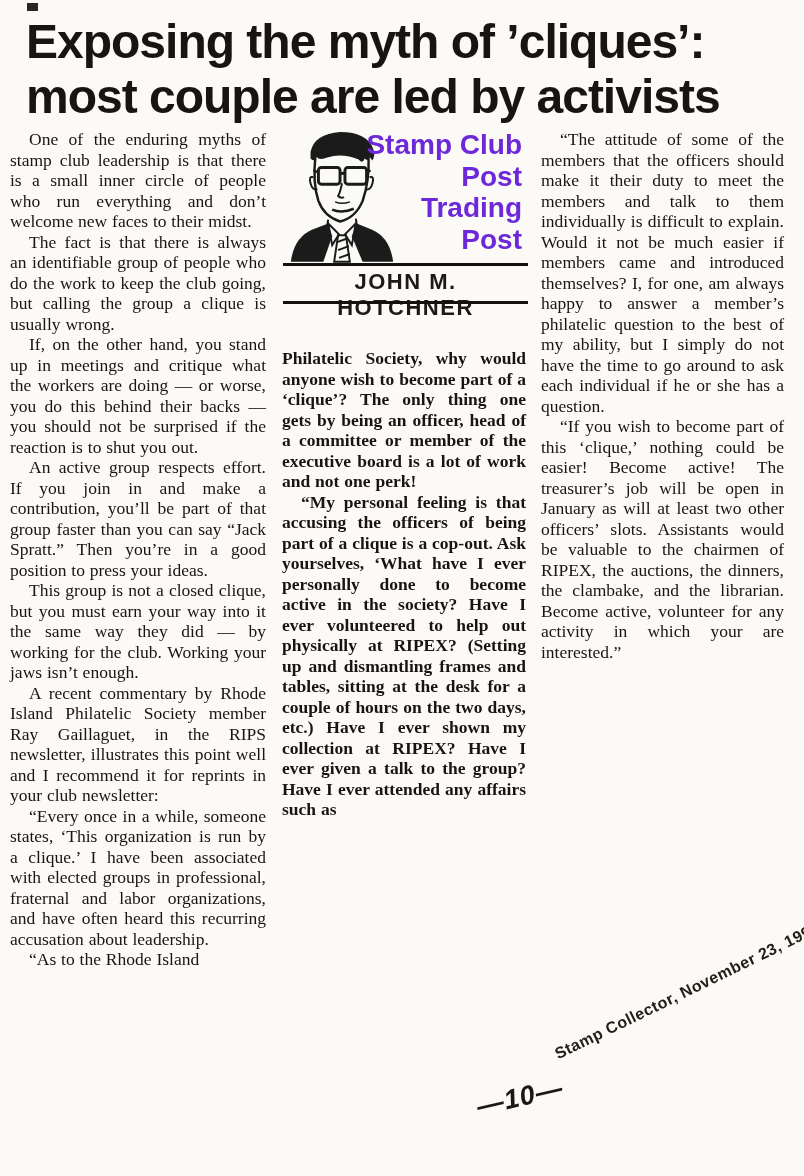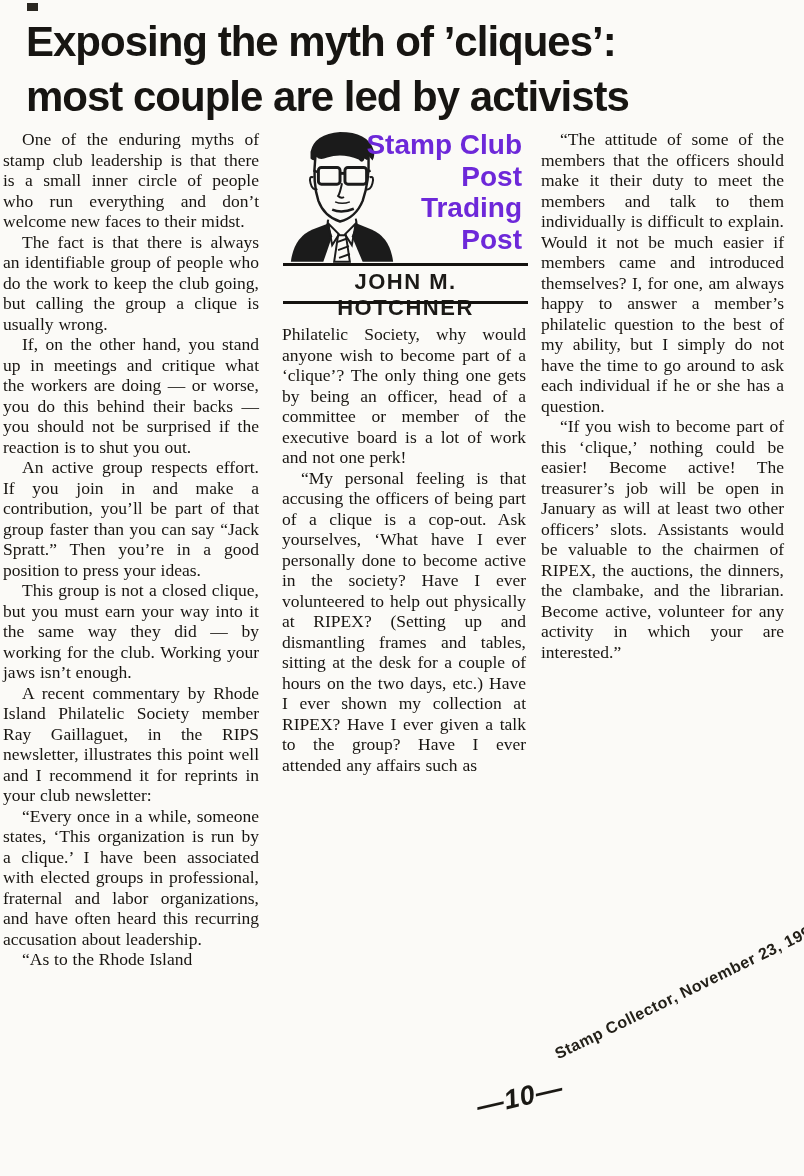--- a/index.html
+++ b/index.html
@@ -5,33 +5,33 @@
   html,body{margin:0;padding:0;background:#ffffff;}
   .page{
     position:relative;width:804px;height:1176px;overflow:hidden;
     background:#fbfaf7;color:#1b1916;
     font-family:"Liberation Serif", serif;
   }
   
   .headline{
     position:absolute;left:26px;top:14px;width:770px;
     font-family:"Liberation Sans", sans-serif;font-weight:700;
-    font-size:42px;line-height:55px;letter-spacing:-1px;color:#171512;
+    font-size:48px;line-height:55px;letter-spacing:-1px;color:#171512;
     white-space:nowrap;
   }
   
   .col{
     position:absolute;text-align:justify;
     font-size:17.5px;line-height:20.5px;color:#181511;
     hyphens:auto;-webkit-hyphens:auto;word-spacing:0.5px;
   }
   .col p{margin:0;text-indent:19px;}
   .col p.cont{text-indent:0;}
-  .col1{left:3px;top:129px;width:256px;}
-  .col2{left:282px;top:324px;width:244px;}
+  .col1{left:10px;top:129px;width:256px;}
+  .col2{left:282px;top:348px;width:244px;font-weight:bold;}
   .col3{left:541px;top:129px;width:243px;}
   
   .masthead-portrait{position:absolute;left:283px;top:125px;width:118px;height:138px;}
   .masthead-title{
     position:absolute;left:283px;top:129px;width:239px;text-align:right;
     font-family:"Liberation Sans", sans-serif;font-weight:700;
     font-size:28px;line-height:31.5px;color:#6d28d9;letter-spacing:0px;
   }
   .masthead-rule{position:absolute;left:283px;width:245px;height:3px;background:#14120f;}
   .rule-top{top:263px;}

